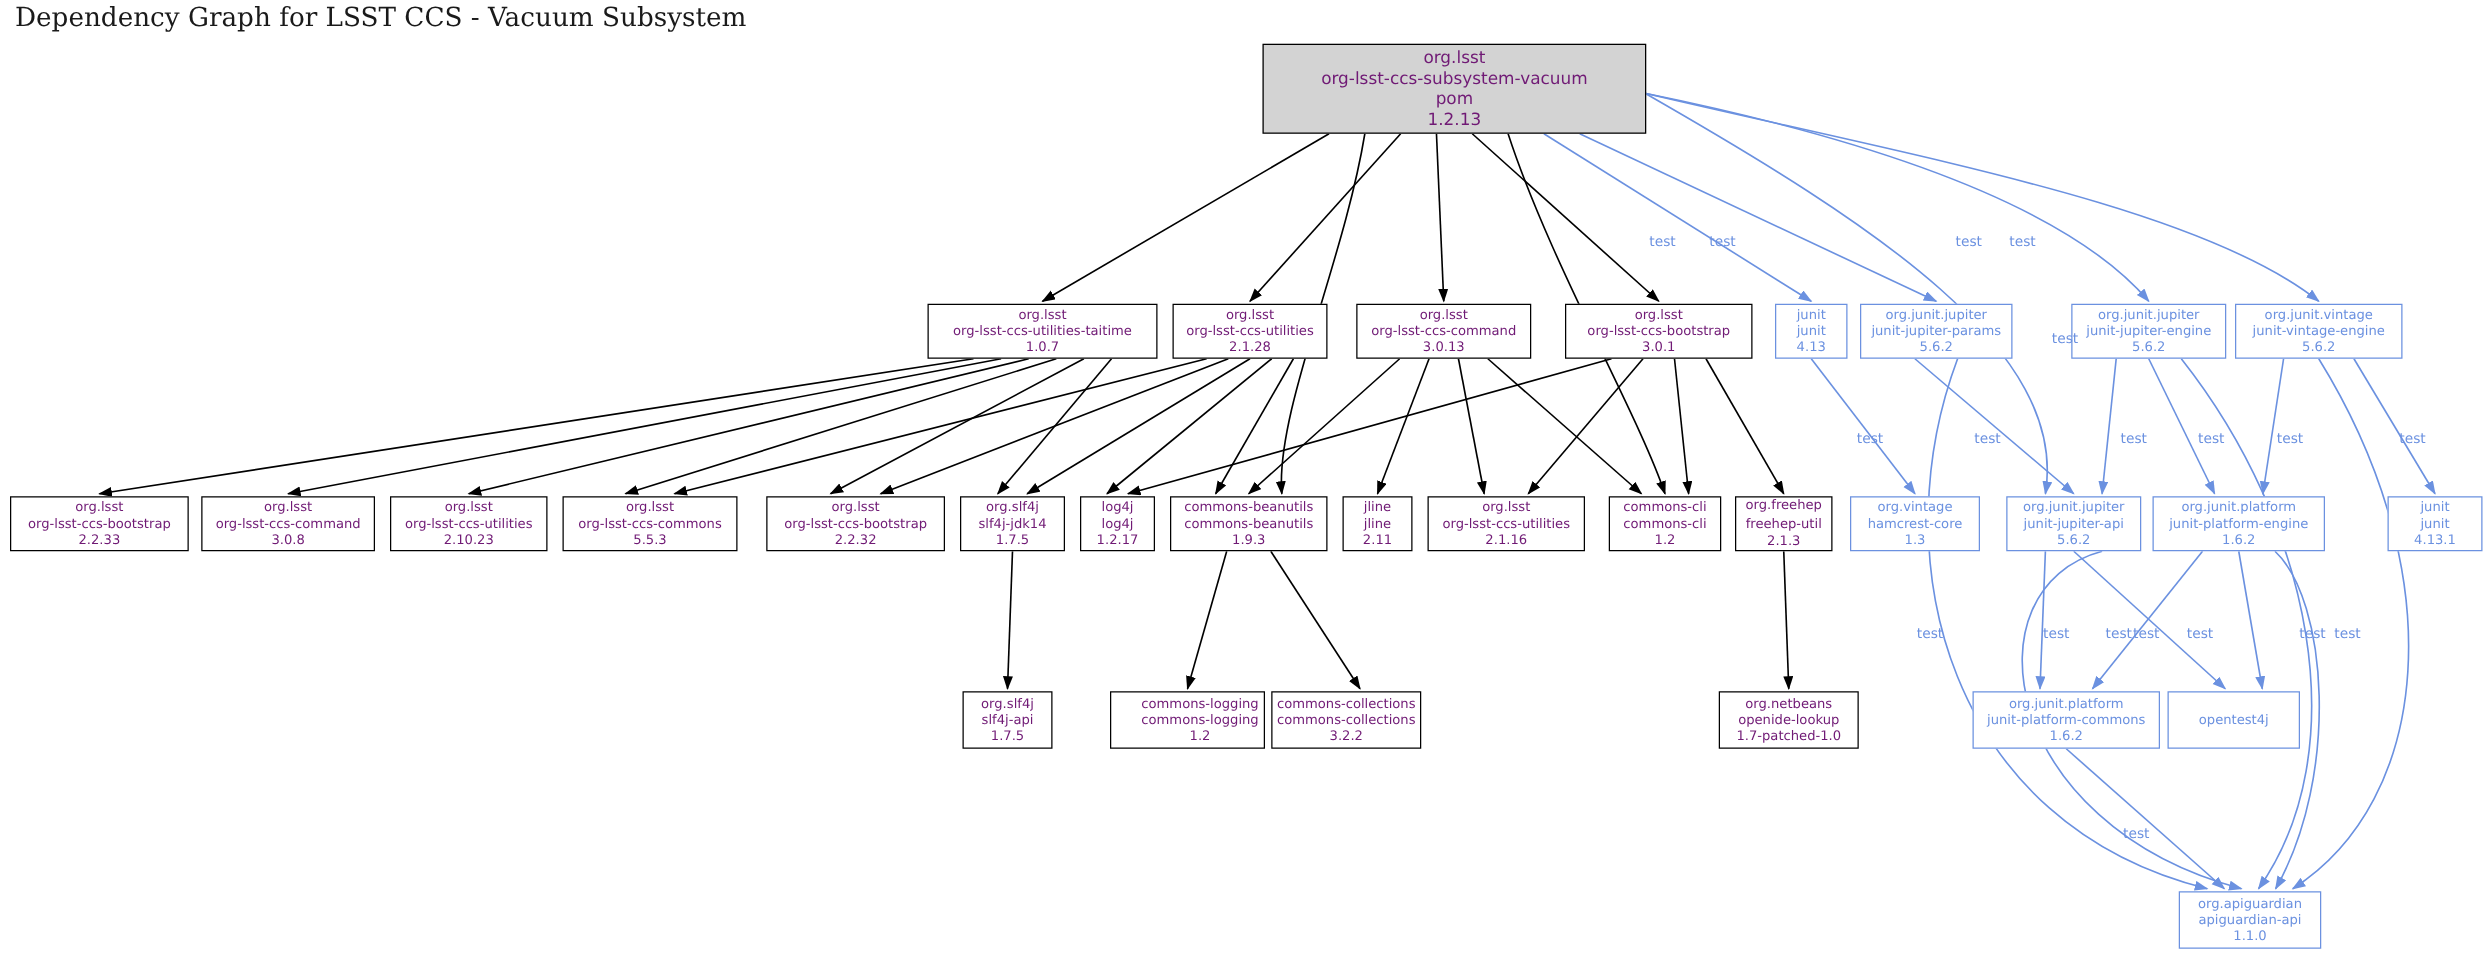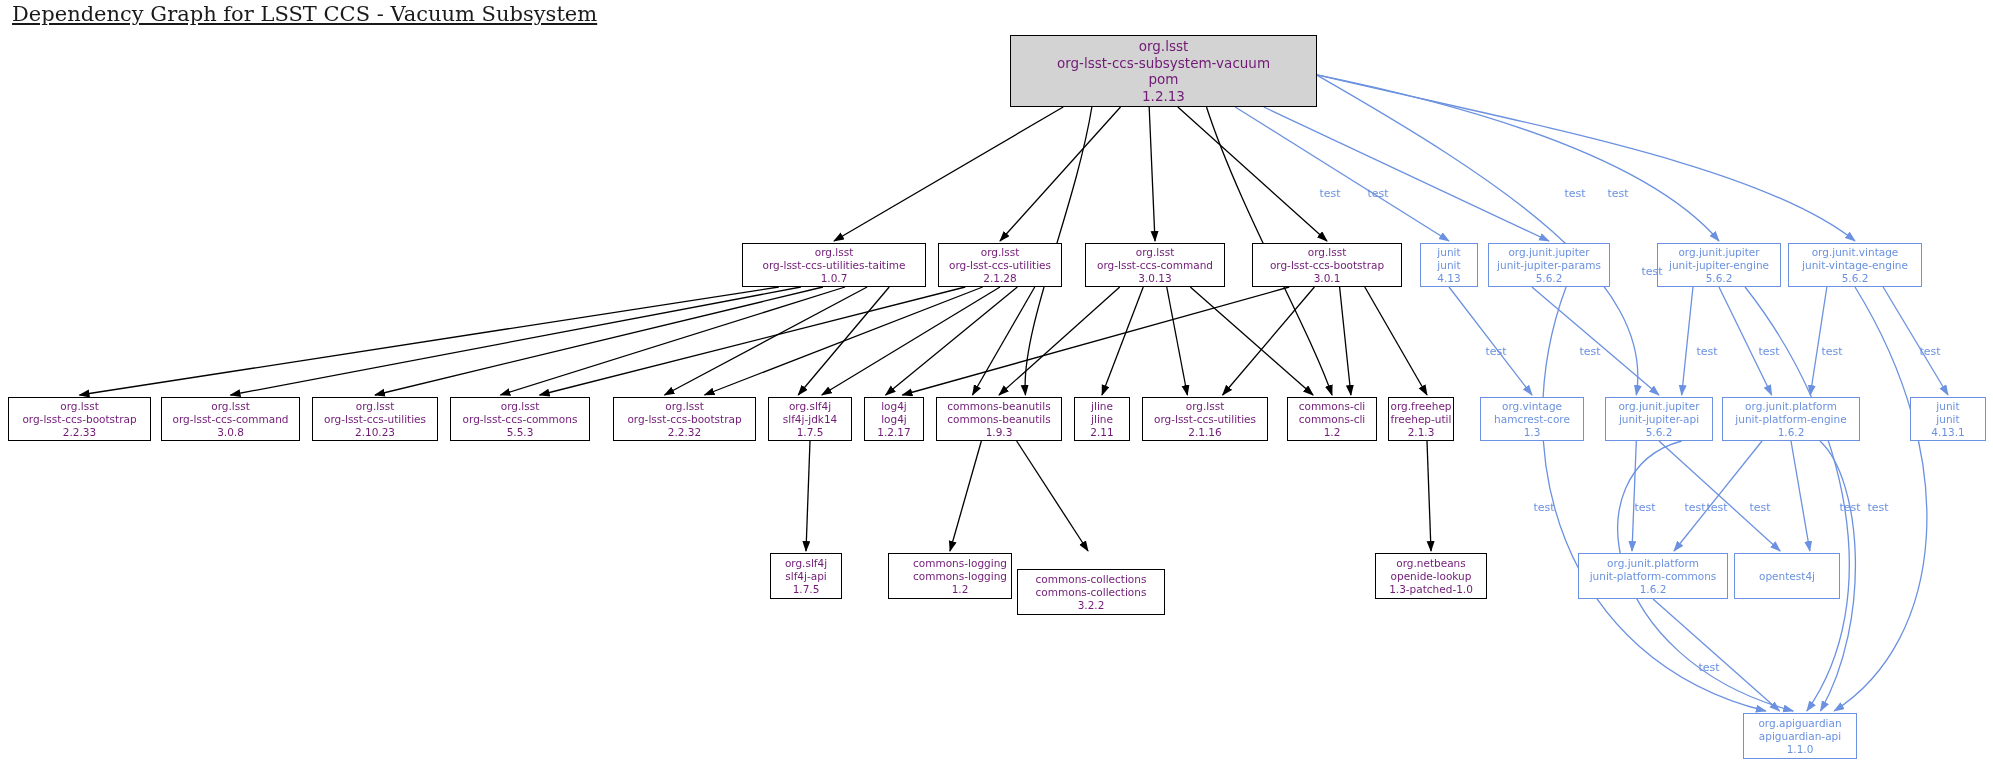--- a/index.html
+++ b/index.html
@@ -1,19 +1,19 @@
 <!DOCTYPE html>
 <html style="--blue: #6b91e0;"><head>
 <meta charset="utf-8">
 <style>
   html,body{margin:0;padding:0;background:#fff;}
   .canvas{position:relative;width:1993px;height:768px;background:#ffffff;overflow:hidden;
           font-family:"DejaVu Sans",sans-serif;}
   .graph-title{position:absolute;left:12px;top:2px;font-family:"DejaVu Serif",serif;
-          font-size:21px;color:#1a1a1a;white-space:nowrap;text-decoration:underline;}
+          font-size:21px;color:#1a1a1a;white-space:nowrap;}
   svg.edges{position:absolute;left:0;top:0;}
   .node{position:absolute;box-sizing:border-box;background:#fff;border:1.4px solid #000;
         display:flex;flex-direction:column;justify-content:center;text-align:center;
         font-size:10.5px;line-height:13px;color:#701a75;white-space:nowrap;overflow:hidden;}
   .node.root{background:#d3d3d3;font-size:13.5px;line-height:16.5px;border-width:1.5px;}
   .node.test{border:1.2px solid var(--blue);color:var(--blue);}
   .elabel{position:absolute;transform:translate(-50%,-50%);font-size:11px;color:var(--blue);
           background:transparent;pointer-events:none;}
 </style>
 </head>
@@ -178,21 +178,21 @@
       <div class="node internal" style="left: 1142px; top: 397px; width: 126px; height: 44px;">
         <div>org.lsst</div>
         <div>org-lsst-ccs-utilities</div>
         <div>2.1.16</div>
       </div>
       <div class="node internal" style="left: 1287px; top: 397px; width: 90px; height: 44px;">
         <div>commons-cli</div>
         <div>commons-cli</div>
         <div>1.2</div>
       </div>
-      <div class="node internal" style="left: 1388px; top: 397px; width: 66px; height: 44px;">
+      <div class="node internal" style="left: 1388px; top: 397px; width: 78px; height: 44px; justify-content: space-between;">
         <div>org.freehep</div>
         <div>freehep-util</div>
         <div>2.1.3</div>
       </div>
       <div class="node test" style="left: 1480px; top: 397px; width: 104px; height: 44px;">
         <div>org.vintage</div>
         <div>hamcrest-core</div>
         <div>1.3</div>
       </div>
       <div class="node test" style="left: 1605px; top: 397px; width: 108px; height: 44px;">
@@ -213,29 +213,29 @@
       <div class="node internal" style="left: 770px; top: 553px; width: 72px; height: 46px;">
         <div>org.slf4j</div>
         <div>slf4j-api</div>
         <div>1.7.5</div>
       </div>
       <div class="node internal" style="left: 888px; top: 553px; width: 124px; height: 46px; padding-left: 20px;">
         <div>commons-logging</div>
         <div>commons-logging</div>
         <div>1.2</div>
       </div>
-      <div class="node internal" style="left: 1017px; top: 553px; width: 148px; height: 46px; margin-top: 16px;">
+      <div class="node internal" style="left: 1017px; top: 553px; width: 120px; height: 46px;">
         <div>commons-collections</div>
         <div>commons-collections</div>
         <div>3.2.2</div>
       </div>
       <div class="node internal" style="left: 1375px; top: 553px; width: 112px; height: 46px;">
         <div>org.netbeans</div>
         <div>openide-lookup</div>
-        <div>1.3-patched-1.0</div>
+        <div>1.7-patched-1.0</div>
       </div>
       <div class="node test" style="left: 1578px; top: 553px; width: 150px; height: 46px;">
         <div>org.junit.platform</div>
         <div>junit-platform-commons</div>
         <div>1.6.2</div>
       </div>
       <div class="node test" style="left: 1734px; top: 553px; width: 106px; height: 46px; gap: 16px;">
         <div>org.opentest4j</div>
         <div>opentest4j</div>
         <div>1.2.0</div>

